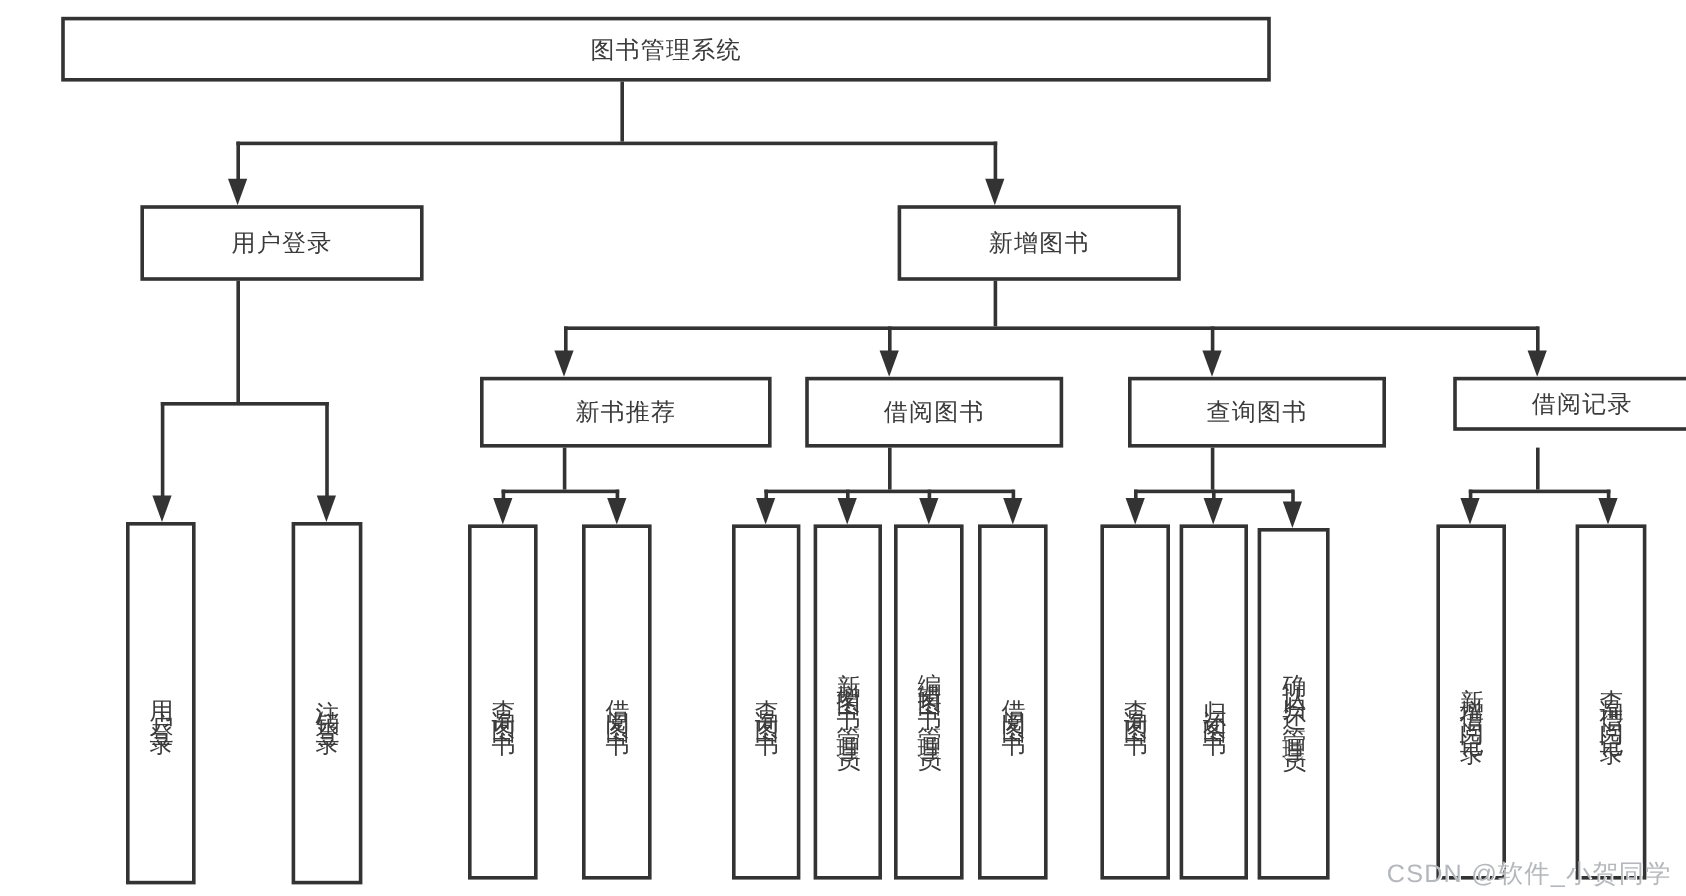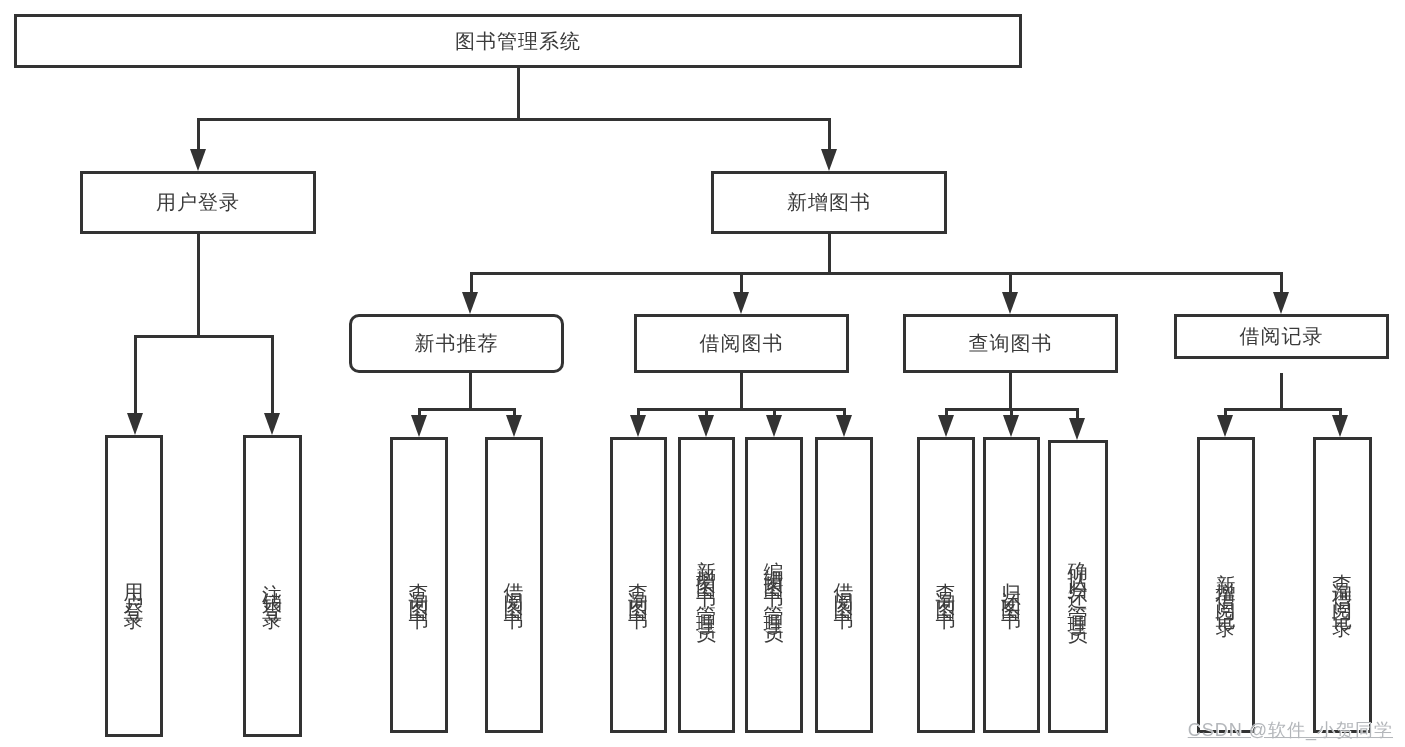--- a/index.html
+++ b/index.html
@@ -19,20 +19,21 @@
   }
   .node{
     position:absolute;
     box-sizing:border-box;
     border:3px solid var(--line);
     background:#fff;
     display:flex;align-items:center;justify-content:center;
     font-size:20px;
     letter-spacing:1px;
     white-space:nowrap;
+    margin-left:37px;
   }
   .vbox{
     position:absolute;
     box-sizing:border-box;
     border:3px solid var(--line);
     background:#fff;
     display:flex;align-items:center;justify-content:center;
     font-size:20px;
   }
   .vbox .vtext{
@@ -45,25 +46,24 @@
   .hline{position:absolute;height:3px;background:var(--line);}
   .arrow{
     position:absolute;width:0;height:0;
     border-left:8px solid transparent;
     border-right:8px solid transparent;
     border-top:22px solid var(--line);
   }
   .watermark{
     position:absolute;
     right:12px;bottom:5px;
-    font-size:18px;
+    font-size:21px;
     color:var(--wm);
     letter-spacing:1px;
     text-shadow:1px 1px 0 #fdfdfd;
-    text-decoration:underline;
   }
 </style>
 </head>
 <body>
 
 <div id="canvas">
 
   <div class="node" style="left:14px;top:14px;width:1008px;height:54px;">
     <span>图书管理系统</span>
   </div>
@@ -93,21 +93,21 @@
   <div class="hline" style="left:470px;top:272px;width:812px;"></div>
   <div class="vline" style="left:470px;top:272px;height:22px;"></div>
   <div class="arrow" style="left:462px;top:292px;"></div>
   <div class="vline" style="left:740px;top:272px;height:22px;"></div>
   <div class="arrow" style="left:733px;top:292px;"></div>
   <div class="vline" style="left:1009px;top:272px;height:22px;"></div>
   <div class="arrow" style="left:1002px;top:292px;"></div>
   <div class="vline" style="left:1280px;top:272px;height:22px;"></div>
   <div class="arrow" style="left:1273px;top:292px;"></div>
 
-  <div class="node" style="left:349px;top:314px;width:215px;height:59px;border-radius:10px;">
+  <div class="node" style="left:363px;top:314px;width:243px;height:59px;">
     <span>新书推荐</span>
   </div>
   <div class="node" style="left:634px;top:314px;width:215px;height:59px;">
     <span>借阅图书</span>
   </div>
   <div class="node" style="left:903px;top:314px;width:215px;height:59px;">
     <span>查询图书</span>
   </div>
   <div class="node" style="left:1174px;top:314px;width:215px;height:45px;">
     <span>借阅记录</span>

